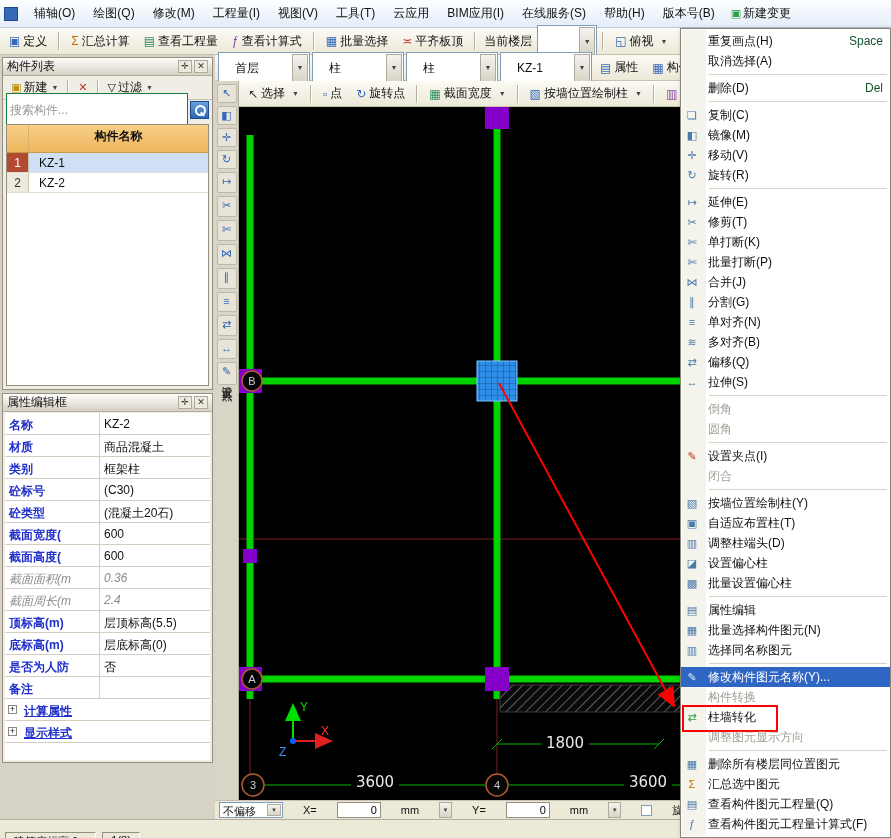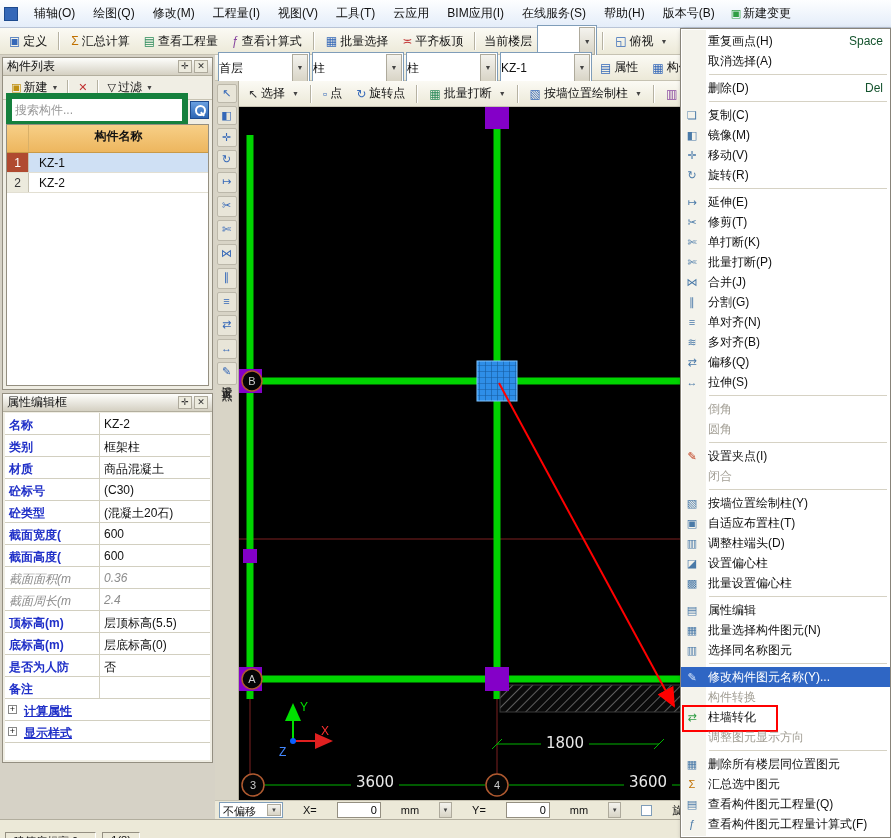--- a/index.html
+++ b/index.html
@@ -20,21 +20,21 @@
     background:linear-gradient(#fbfaf4,#ece9d8); border-bottom:1px solid #c6c2b2; padding:0 3px; }
   #toolbar1 { left:0; top:28px; width:891px; height:27px; }
   #toolbar2 { left:215px; top:55px; width:676px; height:26px; }
   #toolbar3 { left:239px; top:81px; width:652px; height:26px; }
   .titem { display:flex; align-items:center; white-space:nowrap; }
   .titem.btn { padding:2px 5px; gap:3px; border:1px solid transparent; border-radius:2px; }
   .titem .ic { font-size:12px; color:#3568b8; }
   .titem.sep { width:2px; height:18px; border-left:1px solid #b6b2a2; border-right:1px solid #fff; margin:0 3px; }
   .titem.lbl { padding:2px 3px; }
   .titem.combo { background:#fff; border:1px solid #7f9db9; height:32px; min-width:60px;
-    padding:1px 17px 0 0; position:relative; }
+    padding:1px 17px 0 16px; position:relative; }
   .titem.combo::after { content:"▼"; position:absolute; right:1px; top:1px; bottom:1px; width:14px;
     background:linear-gradient(#f4f3ee,#d8d4c6); border:1px solid #aeaa9c; font-size:7px; color:#444;
     display:flex; align-items:center; justify-content:center; }
   .titem.arr::after { content:"▼"; font-size:7px; color:#444; margin-left:4px; }
   .w92 { width:92px; } .w48 { min-width:48px; width:48px; }
 
   
   #left { position:absolute; left:0; top:55px; width:215px; height:764px; background:#d6d2c6; }
   .panel { position:absolute; left:2px; width:211px; background:#f0eee4; border:1px solid #948f81; }
   #panel1 { top:2px; height:333px; }
@@ -44,21 +44,21 @@
   .ptitle .sp { flex:1; }
   .pbtn { width:14px; height:13px; border:1px solid #aeaa9c; background:#eceadd; margin-left:2px;
     display:flex; align-items:center; justify-content:center; font-size:9px; line-height:1; color:#333; }
   #cl-toolbar { height:24px; display:flex; align-items:center; gap:2px; padding:0 3px;
     border-bottom:1px solid #c6c2b2; }
   .cbtn { display:flex; align-items:center; gap:2px; padding:2px 4px; border:1px solid transparent; }
   .cbtn .ic { font-size:11px; }
   .cbtn.arr::after { content:"▼"; font-size:7px; color:#444; margin-left:2px; }
   .vsep { width:2px; height:16px; border-left:1px solid #b6b2a2; border-right:1px solid #fff; margin:0 2px; }
   #searchrow { height:23px; display:flex; align-items:center; gap:2px; padding:0 3px 3px 3px; }
-  #searchrow input { flex:1; height:34px; border:6px solid #15803d; font:12px "Liberation Sans","DejaVu Sans",sans-serif; padding:0 3px; }
+  #searchrow input { flex:1; height:34px; border:1px solid #15803d; font:12px "Liberation Sans","DejaVu Sans",sans-serif; padding:0 3px; }
   #searchrow input::placeholder { color:#999; }
   #magbtn { width:19px; height:18px; background:linear-gradient(#6aa0e0,#2d66b4); border:1px solid #1d4a8e;
     position:relative; }
   #magbtn::before { content:""; position:absolute; left:4px; top:3px; width:7px; height:7px;
     border:2px solid #fff; border-radius:50%; }
   #magbtn::after { content:""; position:absolute; right:3px; bottom:3px; width:5px; height:2px;
     background:#fff; transform:rotate(45deg); }
   #cl-table { position:absolute; left:3px; right:3px; top:66px; bottom:3px; background:#fff;
     border:1px solid #948f81; overflow:hidden; }
   .chead { display:flex; height:28px; background:linear-gradient(#f7cf87,#edb65e); border-bottom:1px solid #c89a48; font-weight:bold; }
@@ -302,21 +302,21 @@
     <div class="titem btn">
       <span class="ic" style="color: rgb(53, 104, 184);">↻</span>
       <span class="lb">旋转点</span>
     </div>
     <div class="titem sep">
       
       
     </div>
     <div class="titem btn arr">
       <span class="ic" style="color: rgb(42, 138, 90);">▦</span>
-      <span class="lb">批量打断</span>
+      <span class="lb">截面宽度</span>
     </div>
     <div class="titem sep">
       
       
     </div>
     <div class="titem btn arr">
       <span class="ic" style="color: rgb(53, 104, 184);">▧</span>
       <span class="lb">按墙位置绘制柱</span>
     </div>
     <div class="titem sep">
@@ -386,27 +386,27 @@
     <div id="pg">
       <div>
 
       <div class="prow blue">
 
             <div class="pname">名称</div>
             <div class="pval">KZ-2</div>
           </div>
           <div class="prow blue">
 
+            <div class="pname">材质</div>
+            <div class="pval">商品混凝土</div>
+          </div>
+          <div class="prow blue">
+
             <div class="pname">类别</div>
             <div class="pval">框架柱</div>
-          </div>
-          <div class="prow blue">
-
-            <div class="pname">材质</div>
-            <div class="pval">商品混凝土</div>
           </div>
           <div class="prow blue">
 
             <div class="pname">砼标号</div>
             <div class="pval">(C30)</div>
           </div>
           <div class="prow blue">
 
             <div class="pname">砼类型</div>
             <div class="pval">(混凝土20石)</div>

